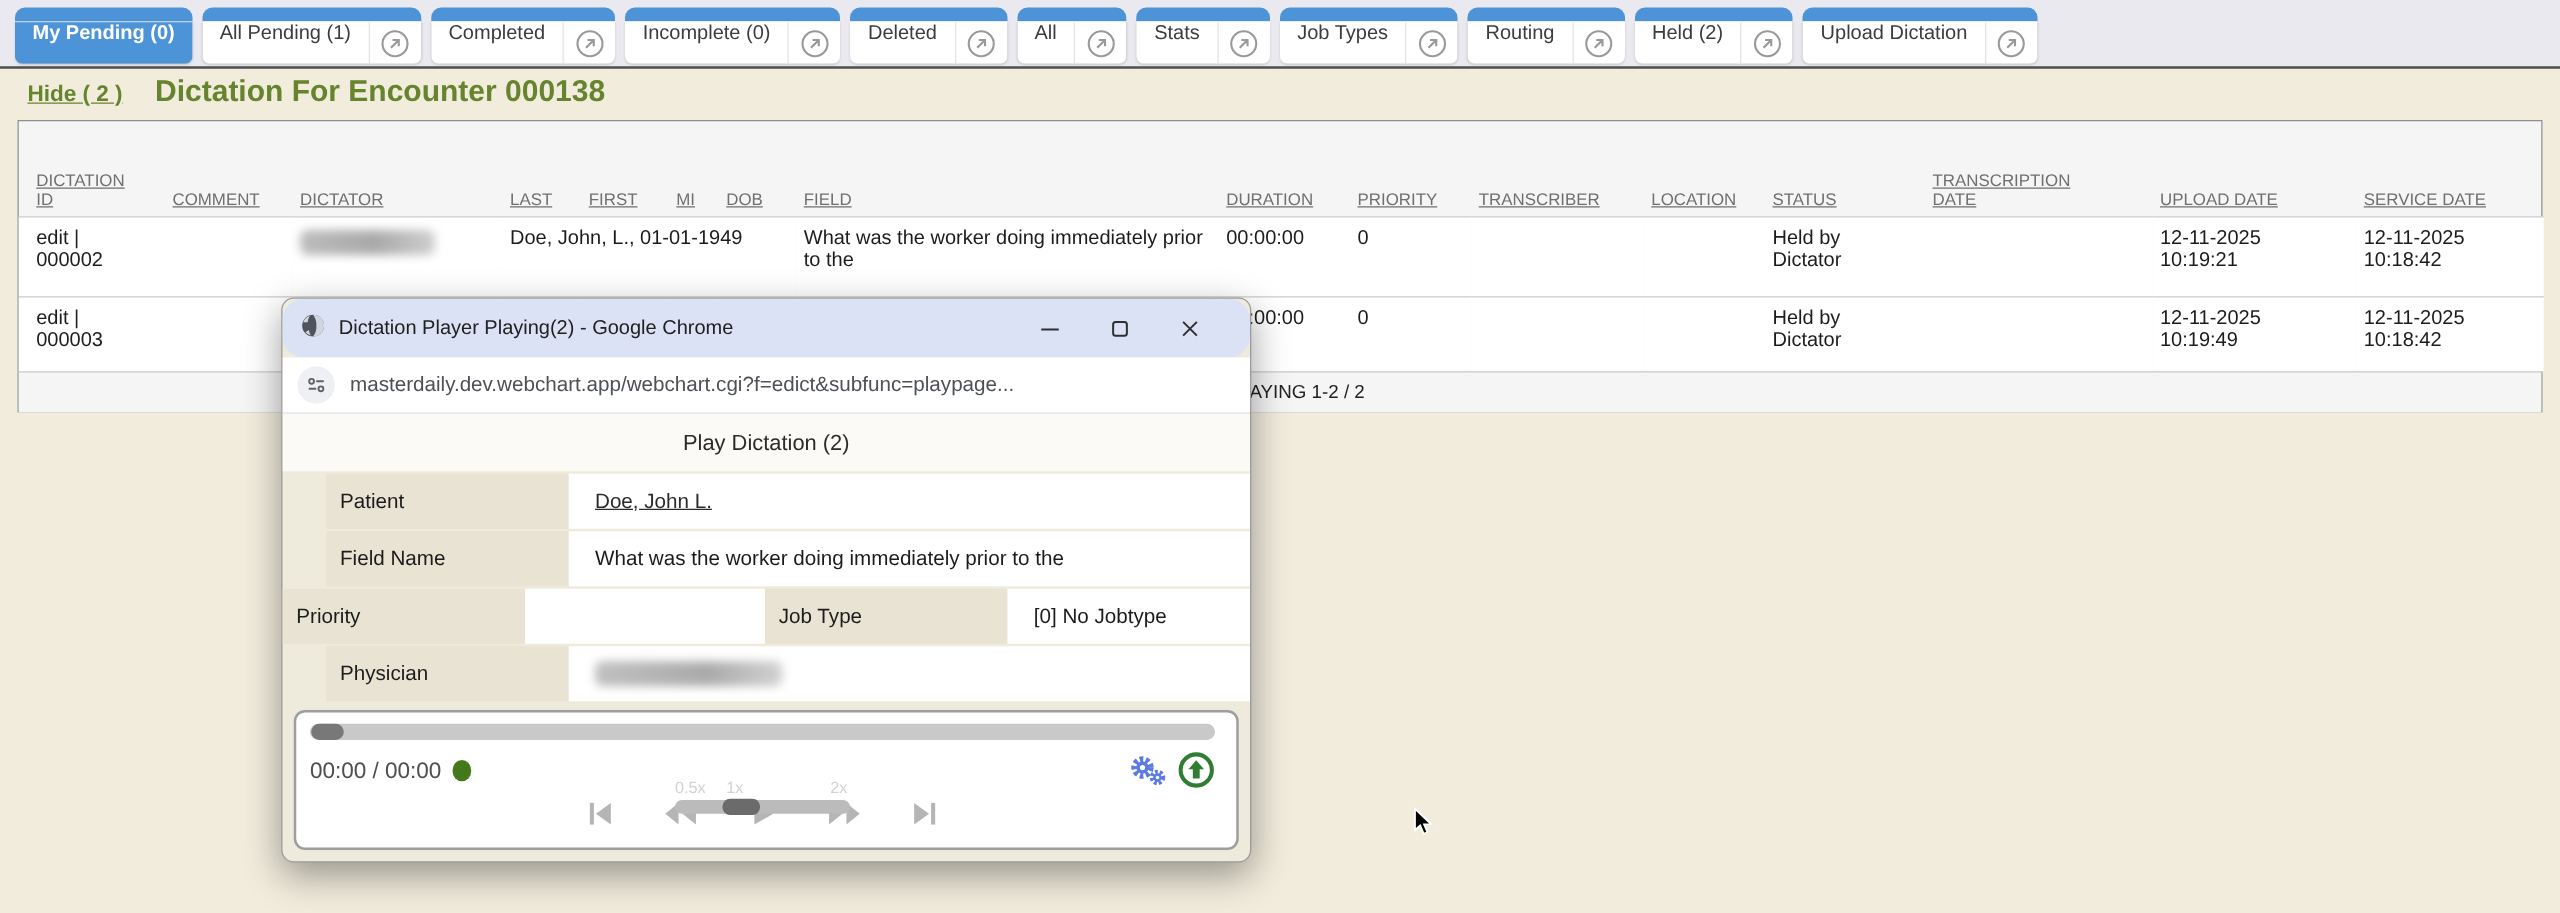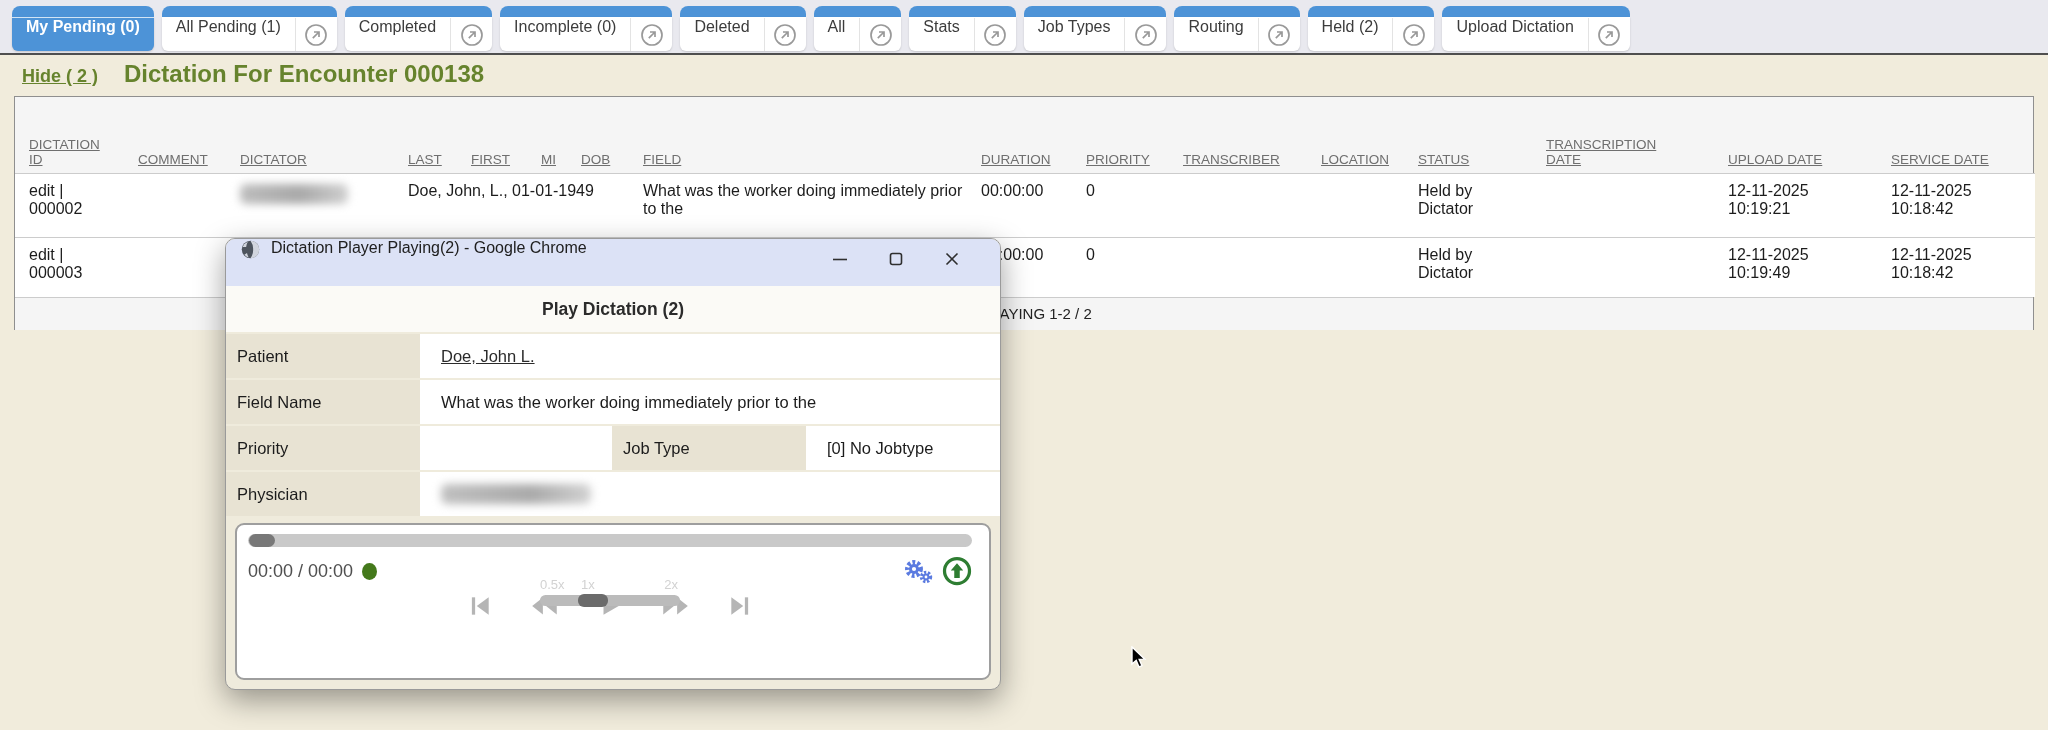--- a/index.html
+++ b/index.html
@@ -80,40 +80,40 @@
 
   
   .popup {
     position:absolute; left:225px; top:238px; width:776px; height:452px;
     background:#efebdc; border:1px solid #9a9a9a; border-radius:10px;
     box-shadow:0 10px 30px rgba(0,0,0,.38);
     z-index:10; overflow:hidden;
     display:flex; flex-direction:column;
   }
   .ptitlebar {
-    height:47px; background:#dce2f6; display:flex; padding:0 20px 0 14px; flex:0 0 auto;
+    height:47px; background:#dce2f6; display:flex; align-items:center; padding:0 20px 0 14px; flex:0 0 auto;border-radius:17px;
   }
   .ptitle { font-size:16px; color:#202020; margin-left:10px; white-space:nowrap; }
   .win-btns { margin-left:auto; display:flex; }
   .win-btn { width:56px; height:40px; display:flex; align-items:center; justify-content:center; cursor:pointer; }
   .urlbar {
     height:45px; background:#ffffff; display:flex; align-items:center; padding:0 12px;
     border-bottom:1px solid #dcdcdc; flex:0 0 auto;
   }
   .tune-circle {
     width:30px; height:30px; border-radius:50%; background:#eef0f3;
     display:flex; align-items:center; justify-content:center; flex:0 0 auto; cursor:pointer;
   }
   .url-text { font-size:16.5px; color:#4d5156; margin-left:12px; white-space:nowrap; overflow:hidden; }
 
   .pcontent { display:flex; flex-direction:column; gap:2px; flex:0 0 auto; }
   .prow { display:grid; height:44px; }
-  .prow.heading-row { height:46px; background:#fbfaf6; display:flex; align-items:center; justify-content:center;font-weight:bold; }
+  .prow.heading-row { height:46px; background:#fbfaf6; display:flex; align-items:center; justify-content:center; }
   .pheading { font-size:17.5px; color:#2b2b2b; }
-  .prow.two-col { grid-template-columns:194px 1fr; }
+  .prow.two-col { grid-template-columns:194px 1fr;margin-left:35px; }
   .prow.four-col { grid-template-columns:194px 192px 194px 1fr; }
   .pcell { display:flex; align-items:center; padding-left:11px; font-size:16.5px; }
   .pcell.lab { background:#e8e3d3; color:#1c1c1c; }
   .pcell.val { background:#ffffff;padding-left:21px; }
   .link { text-decoration:underline; color:#2b2b2b; cursor:pointer; }
   .phys-blob {
     width:150px; height:20px; border-radius:6px;
     background:linear-gradient(90deg,#c0c0c0,#aaaaaa 60%,#d2d2d2);
     filter:blur(4px);
   }
@@ -407,20 +407,31 @@
           </svg>
       </span>
       <span class="win-btn">
         <svg width="24" height="24" viewBox="0 0 24 24">
             <path d="M6.5 6.5 L17.5 17.5 M17.5 6.5 L6.5 17.5" stroke="#2f2f2f" stroke-width="1.6"></path>
           </svg>
       </span>
     </span>
   </div>
 
+  <div class="urlbar">
+    <span class="tune-circle">
+      <svg width="18" height="18" viewBox="0 0 24 24">
+        <circle cx="7" cy="8" r="2.6" fill="none" stroke="#5f6368" stroke-width="2"></circle>
+        <line x1="12" y1="8" x2="20" y2="8" stroke="#5f6368" stroke-width="2.2"></line>
+        <line x1="4" y1="16" x2="12" y2="16" stroke="#5f6368" stroke-width="2.2"></line>
+        <circle cx="17" cy="16" r="2.6" fill="none" stroke="#5f6368" stroke-width="2"></circle>
+      </svg>
+    </span>
+    <span class="url-text">masterdaily.dev.webchart.app/webchart.cgi?f=edict&amp;subfunc=playpage...</span>
+  </div>
 
   <div class="pcontent">
     <div class="prow heading-row">
       <span class="pheading">Play Dictation (2)</span>
     </div>
     <div class="prow two-col">
       <div class="pcell lab">Patient</div>
       <div class="pcell val">
           <span class="link">Doe, John L.</span>
         </div>

